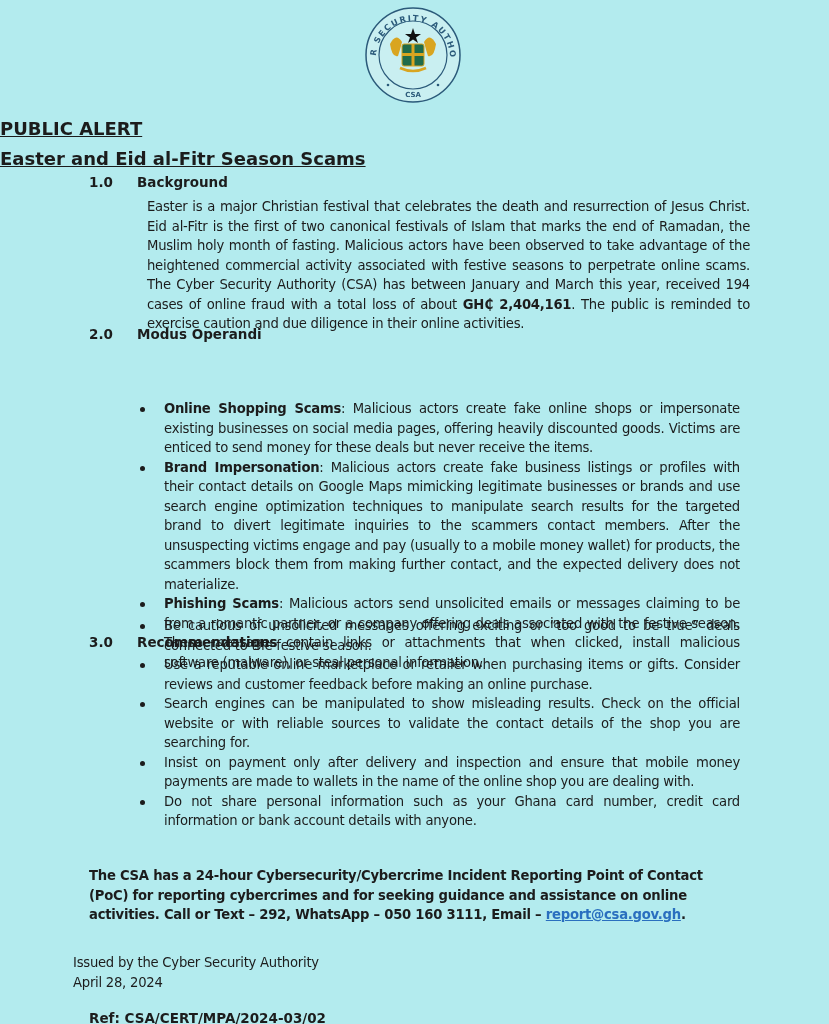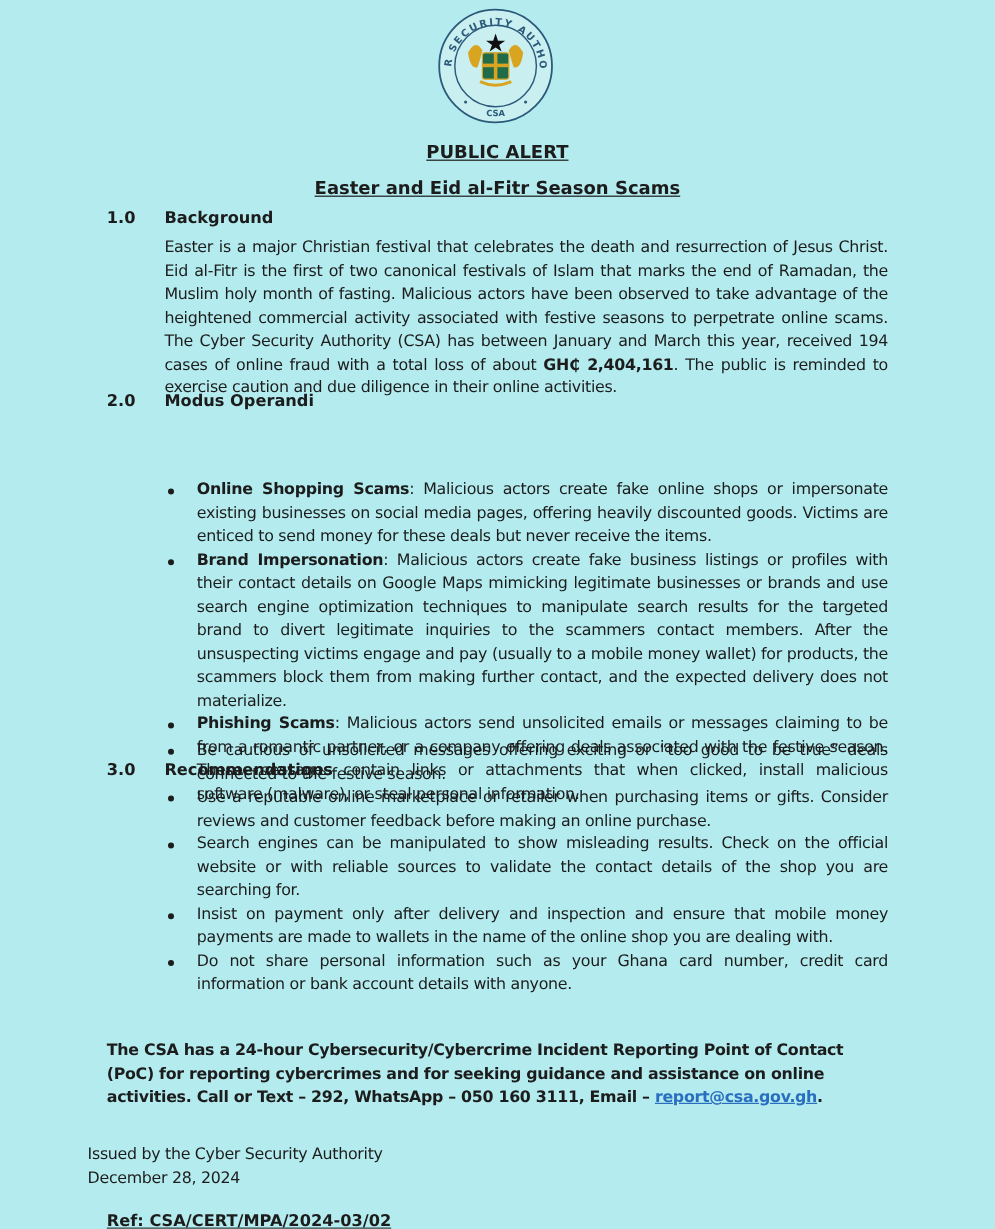--- a/index.html
+++ b/index.html
@@ -7,31 +7,31 @@
     width: 829px; height: 1024px; overflow: hidden;
     background: #b3ebee;
     font-family: "DejaVu Sans", sans-serif;
     color: #1c1c1c;
     position: relative;
   }
   .logo {
     position: absolute; left: 364px; top: 6px; width: 98px; height: 98px;
   }
   .title {
-    position: absolute; left: 0; width: 829px; text-align: center;
-    font-weight: bold; text-decoration: underline; font-size: 15px;
+    position: absolute; left: 0; width: 829px; 
+    font-weight: bold; text-decoration: underline; font-size: 18px;
   }
   .t1 { top: 118px; }
   .t2 { top: 148px; }
   .sec-head {
     position: absolute; left: 89px; font-weight: bold; font-size: 13.5px;
   }
   .sec-num { display: inline-block; width: 48px; }
   .para {
-    position: absolute; left: 137px; width: 603px;
+    position: absolute; left: 147px; width: 603px;
     font-size: 13.2px; line-height: 19.5px; text-align: justify;
     letter-spacing: -0.25px;
   }
   .para b { font-weight: bold; }
   ul.blist {
     position: absolute; left: 137px; width: 603px; margin: 0; padding: 0;
     list-style: none; font-size: 13.2px; line-height: 19.5px;
     letter-spacing: -0.25px;
   }
   ul.blist li {
@@ -113,15 +113,15 @@
   <li>Insist on payment only after delivery and inspection and ensure that mobile money payments are made to wallets in the name of the online shop you are dealing with.</li>
   <li>Do not share personal information such as your Ghana card number, credit card information or bank account details with anyone.</li>
 </ul>
 
 <div class="contact" style="top:866px;">
   <span>The CSA has a 24-hour Cybersecurity/Cybercrime Incident Reporting Point of Contact (PoC) for reporting cybercrimes and for seeking guidance and assistance on online activities. Call or Text – </span><b>292</b><span>, WhatsApp – </span><b>050 160 3111</b><span>, Email – </span><a>report@csa.gov.gh</a><span>.</span>
 </div>
 
 <div class="issued">
   <div>Issued by the Cyber Security Authority</div>
-  <div>December 28, 2024</div>
+  <div>April 28, 2024</div>
 </div>
 <div class="ref">Ref: CSA/CERT/MPA/2024-03/02</div>
 
 </body></html>

